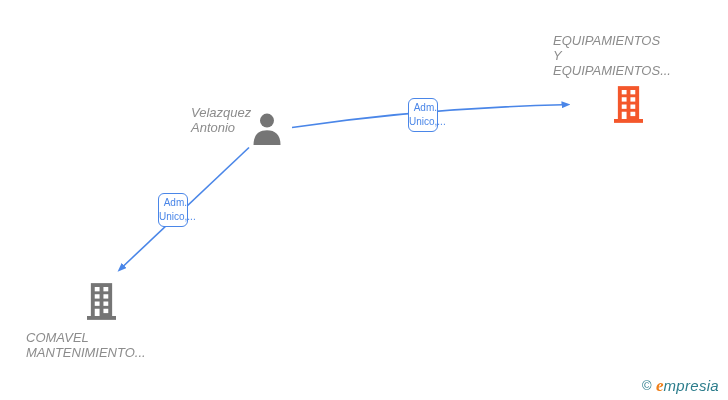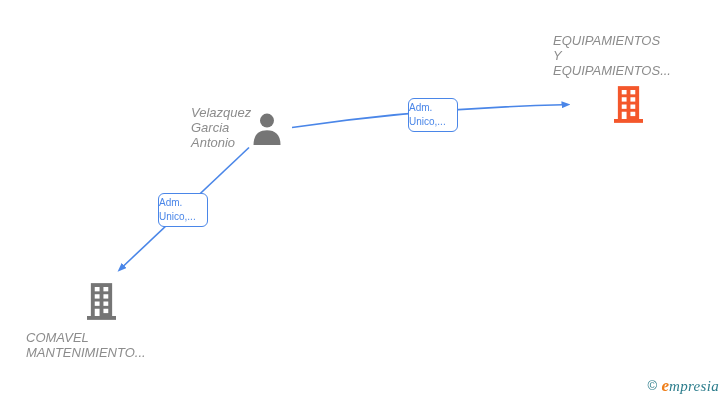--- a/index.html
+++ b/index.html
@@ -29,30 +29,30 @@
     line-height: 15px;
     cursor: pointer;
     font-style: italic;
   }
   .node-icon {
     position: absolute;
     cursor: pointer;
   }
   .edge-label {
     position: absolute;
-    width: 50px;
+    width: 30px;
     height: 34px;
     box-sizing: border-box;
     background: #ffffff;
     border: 1.5px solid #4a86e8;
     border-radius: 6px;
     color: #4a86e8;
     font-size: 10px;
     line-height: 14px;
-    text-align: left;
+    text-align: right;
     padding-top: 2px;
     cursor: pointer;
   }
   .watermark {
     position: absolute;
     right: 9px;
     bottom: 4px;
     white-space: nowrap;
     user-select: none;
   }
@@ -64,21 +64,21 @@
   }
   .wm-initial {
     color: #ef7f1a;
     font-family: "Liberation Serif", serif;
     font-style: italic;
     font-weight: bold;
     font-size: 17px;
   }
   .wm-rest {
     color: #2c7d8c;
-    font-family: Liberation Serif, serif;
+    font-family: Liberation Sans, sans-serif;
     font-style: italic;
     font-size: 15px;
     letter-spacing: 0.3px;
   }
 </style>
 </head>
 <body>
 
 <div class="canvas">
 
@@ -87,21 +87,20 @@
       <marker id="arrowhead" markerWidth="9" markerHeight="7" viewBox="0 0 9 7" refX="1.5" refY="3.5" orient="auto" markerUnits="userSpaceOnUse">
         <path d="M0,0 L9,3.5 L0,7 Z" fill="#4a86e8"></path>
       </marker>
     </defs>
     <path d="M292,127.5 C370,116 470,107 563,104.8" fill="none" stroke="#4a86e8" stroke-width="1.6" marker-end="url(#arrowhead)"></path>
     <path d="M249,147.5 L123,266.5" fill="none" stroke="#4a86e8" stroke-width="1.6" marker-end="url(#arrowhead)"></path>
   </svg>
 
   <div class="node-label" style="left:191px; top:58px; width:150px;margin-top:47px;">
     <div>Velazquez</div>
-    <div>Garcia</div>
     <div>Antonio</div>
   </div>
   <svg class="node-icon" style="left:250px; top:112px;" width="34" height="33" viewBox="0 0 34 33">
     <circle cx="17" cy="8.6" r="7" fill="#757575"></circle>
     <path d="M3.5,33 C3.5,22.5 9,18.3 17,18.3 C25,18.3 30.5,22.5 30.5,33 Z" fill="#757575"></path>
   </svg>
 
   <div class="node-label" style="left:553px; top:33px; width:150px;">
     <div>EQUIPAMIENTOS</div>
     <div>Y</div>

